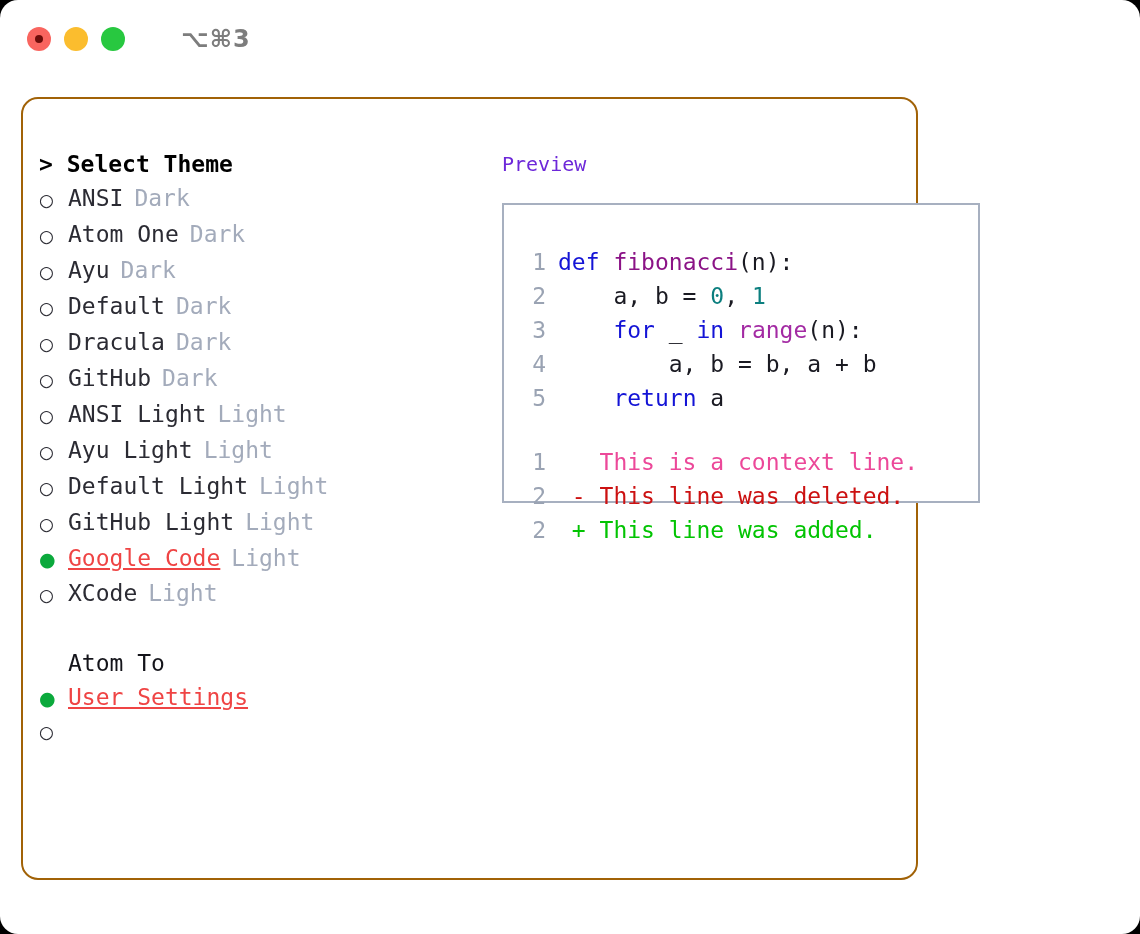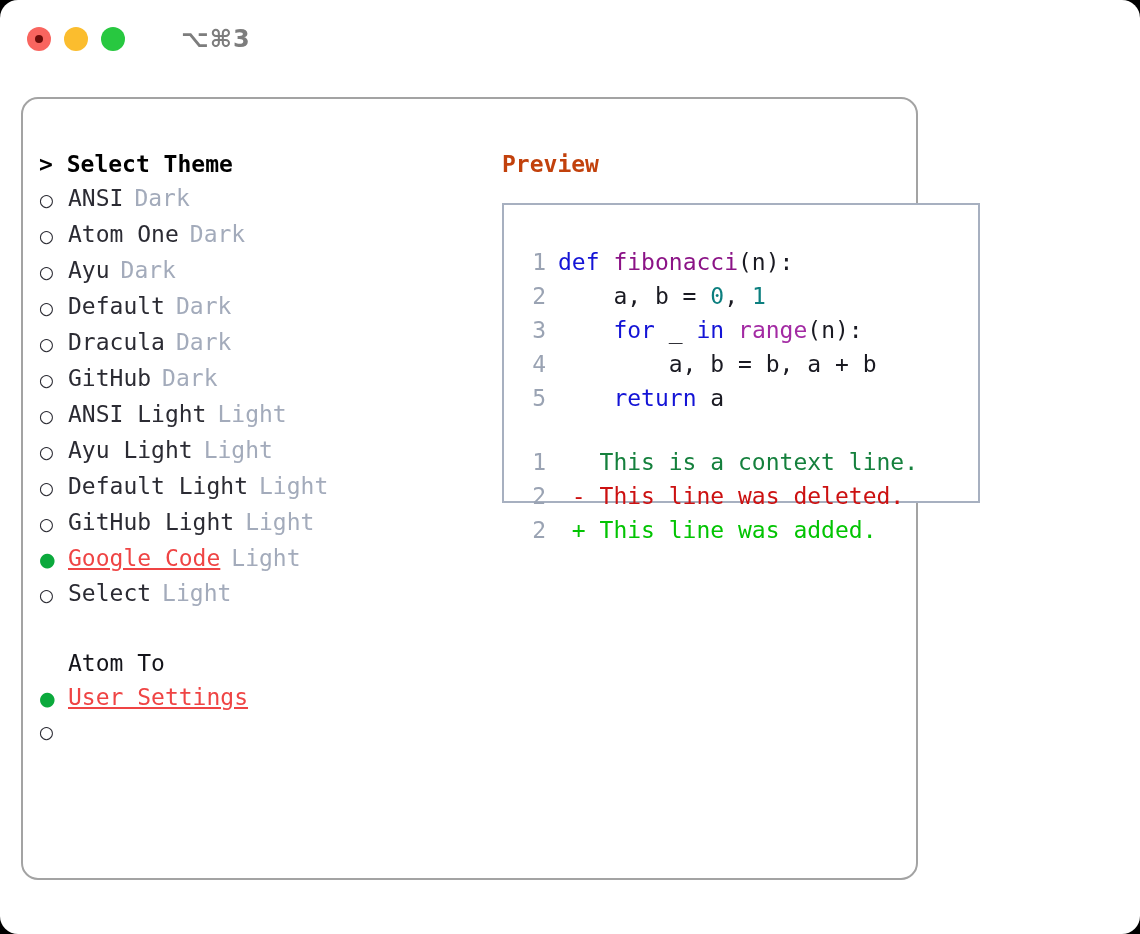--- a/index.html
+++ b/index.html
@@ -66,21 +66,21 @@
     letter-spacing: 1px;
   }
 
   
   .panel {
     position: absolute;
     left: 21px;
     top: 97px;
     width: 897px;
     height: 783px;
-    border: 2px solid #a3a3a3;
+    border: 2px solid #a16207;
     border-radius: 17px;
     box-sizing: border-box;
     background: #ffffff;
   }
 
   .columns {
     position: absolute;
     left: 0; top: 0;
     width: 100%;
     height: 100%;
@@ -141,24 +141,24 @@
   }
 
   
   .right-col {
     position: absolute;
     left: 479px;
     top: 48px;
     width: 500px;
   }
   .preview-head {
-    font-size: 23px;
-    line-height: 34px;
-    font-weight: 700;
-    color: #c2410c;
+    font-size: 20px;
+    line-height: 34px;
+    font-weight: 400;
+    color: #6d28d9;
     white-space: pre;
   }
   .preview-box {
     margin-top: 22px;
     width: 478px;
     height: 300px;
     border: 2px solid #a7b0c0;
     box-sizing: border-box;
     background: #ffffff;
     padding: 40px 0 0 0;
@@ -177,21 +177,21 @@
     color: #9aa3b3;
     padding-right: 12px;
   }
   .code-blank { height: 30px; }
 
   .tok-kw   { color: #1414d6; }
   .tok-fn   { color: #8b1386; }
   .tok-fn2  { color: #a32aa3; }
   .tok-num  { color: #0c7f7f; }
   .tok-txt  { color: #1a1a22; }
-  .diff-ctx { color: #15803d; margin-top: 20px; }
+  .diff-ctx { color: #ec4899; margin-top: 20px; }
   .diff-del { color: #cc1111; }
   .diff-add { color: #02c402; }
 </style>
 </head>
 <body>
 
 <div class="window">
 
   <div class="titlebar">
     <div class="lights">
@@ -214,21 +214,21 @@
             <div class="opt-row"><span class="marker">○</span><span class="opt-name">Atom One</span><span class="opt-tag">Dark</span></div>
             <div class="opt-row"><span class="marker">○</span><span class="opt-name">Ayu</span><span class="opt-tag">Dark</span></div>
             <div class="opt-row"><span class="marker">○</span><span class="opt-name">Default</span><span class="opt-tag">Dark</span></div>
             <div class="opt-row"><span class="marker">○</span><span class="opt-name">Dracula</span><span class="opt-tag">Dark</span></div>
             <div class="opt-row"><span class="marker">○</span><span class="opt-name">GitHub</span><span class="opt-tag">Dark</span></div>
             <div class="opt-row"><span class="marker">○</span><span class="opt-name">ANSI Light</span><span class="opt-tag">Light</span></div>
             <div class="opt-row"><span class="marker">○</span><span class="opt-name">Ayu Light</span><span class="opt-tag">Light</span></div>
             <div class="opt-row"><span class="marker">○</span><span class="opt-name">Default Light</span><span class="opt-tag">Light</span></div>
             <div class="opt-row"><span class="marker">○</span><span class="opt-name">GitHub Light</span><span class="opt-tag">Light</span></div>
             <div class="opt-row selected"><span class="marker sel">●</span><span class="opt-name">Google Code</span><span class="opt-tag">Light</span></div>
-            <div class="opt-row"><span class="marker">○</span><span class="opt-name">Select</span><span class="opt-tag">Light</span></div>
+            <div class="opt-row"><span class="marker">○</span><span class="opt-name">XCode</span><span class="opt-tag">Light</span></div>
           </div>
 
         <div class="spacer-row"></div>
 
         <div class="section-head sub">Atom To</div>
         <div id="apply-list">
             <div class="opt-row selected"><span class="marker sel">●</span><span class="opt-name">User Settings</span></div>
             <div class="opt-row"><span class="marker">○</span></div>
           </div>
 

